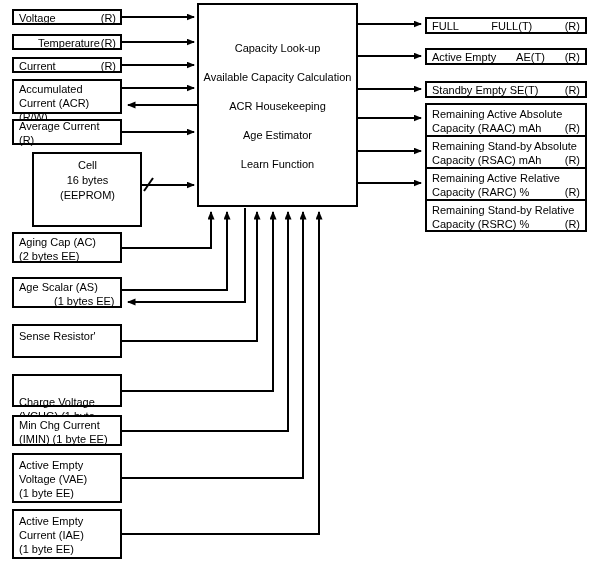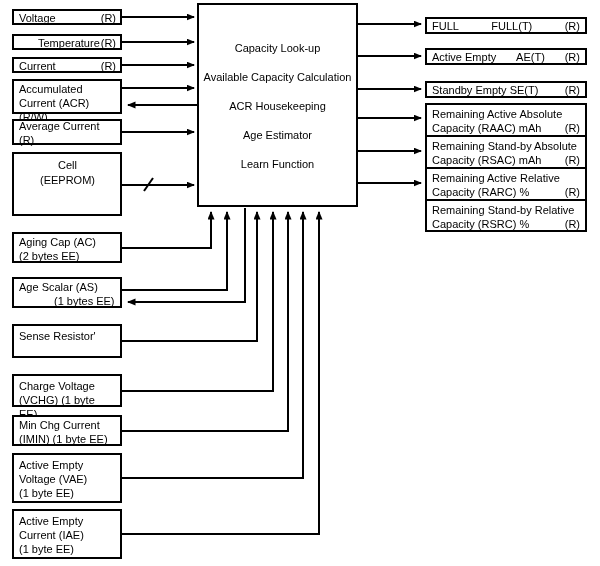--- a/index.html
+++ b/index.html
@@ -101,40 +101,41 @@
 
   <div class="box lbox" style="top:79px; height:35px;">
     <div>Accumulated</div>
     <div>Current (ACR) (R/W)</div>
   </div>
 
   <div class="box lbox vcenter" style="top:119px; height:26px;">
     <div>Average Current (R)</div>
   </div>
 
-  <div class="box lbox cell-box" style="top:152px; height:64px;">
+  <div class="box lbox cell-box" style="top:152px; height:75px;margin-left:20px;">
     <div>Cell</div>
+    <div>16 bytes</div>
     <div>(EEPROM)</div>
   </div>
 
   <div class="box lbox" style="top:232px; height:31px;">
     <div>Aging Cap (AC)</div>
     <div>(2 bytes EE)</div>
   </div>
 
   <div class="box lbox" style="top:277px; height:31px;">
     <div>Age Scalar (AS)</div>
     <div style="padding-left:3px;margin-left:32px;">(1 bytes EE)</div>
   </div>
 
   <div class="box lbox" style="top:324px; height:34px; padding-top:3px;">
     <div>Sense Resistor'</div>
   </div>
 
-  <div class="box lbox" style="top:374px; height:33px; padding-top:3px;">
+  <div class="box lbox" style="top:374px; height:33px; padding-top:19px;">
     <div>Charge Voltage</div>
     <div>(VCHG)  (1 byte EE)</div>
   </div>
 
   <div class="box lbox" style="top:415px; height:31px;">
     <div>Min Chg Current</div>
     <div>(IMIN)   (1 byte EE)</div>
   </div>
 
   <div class="box lbox" style="top:453px; height:50px; padding-top:3px;">

